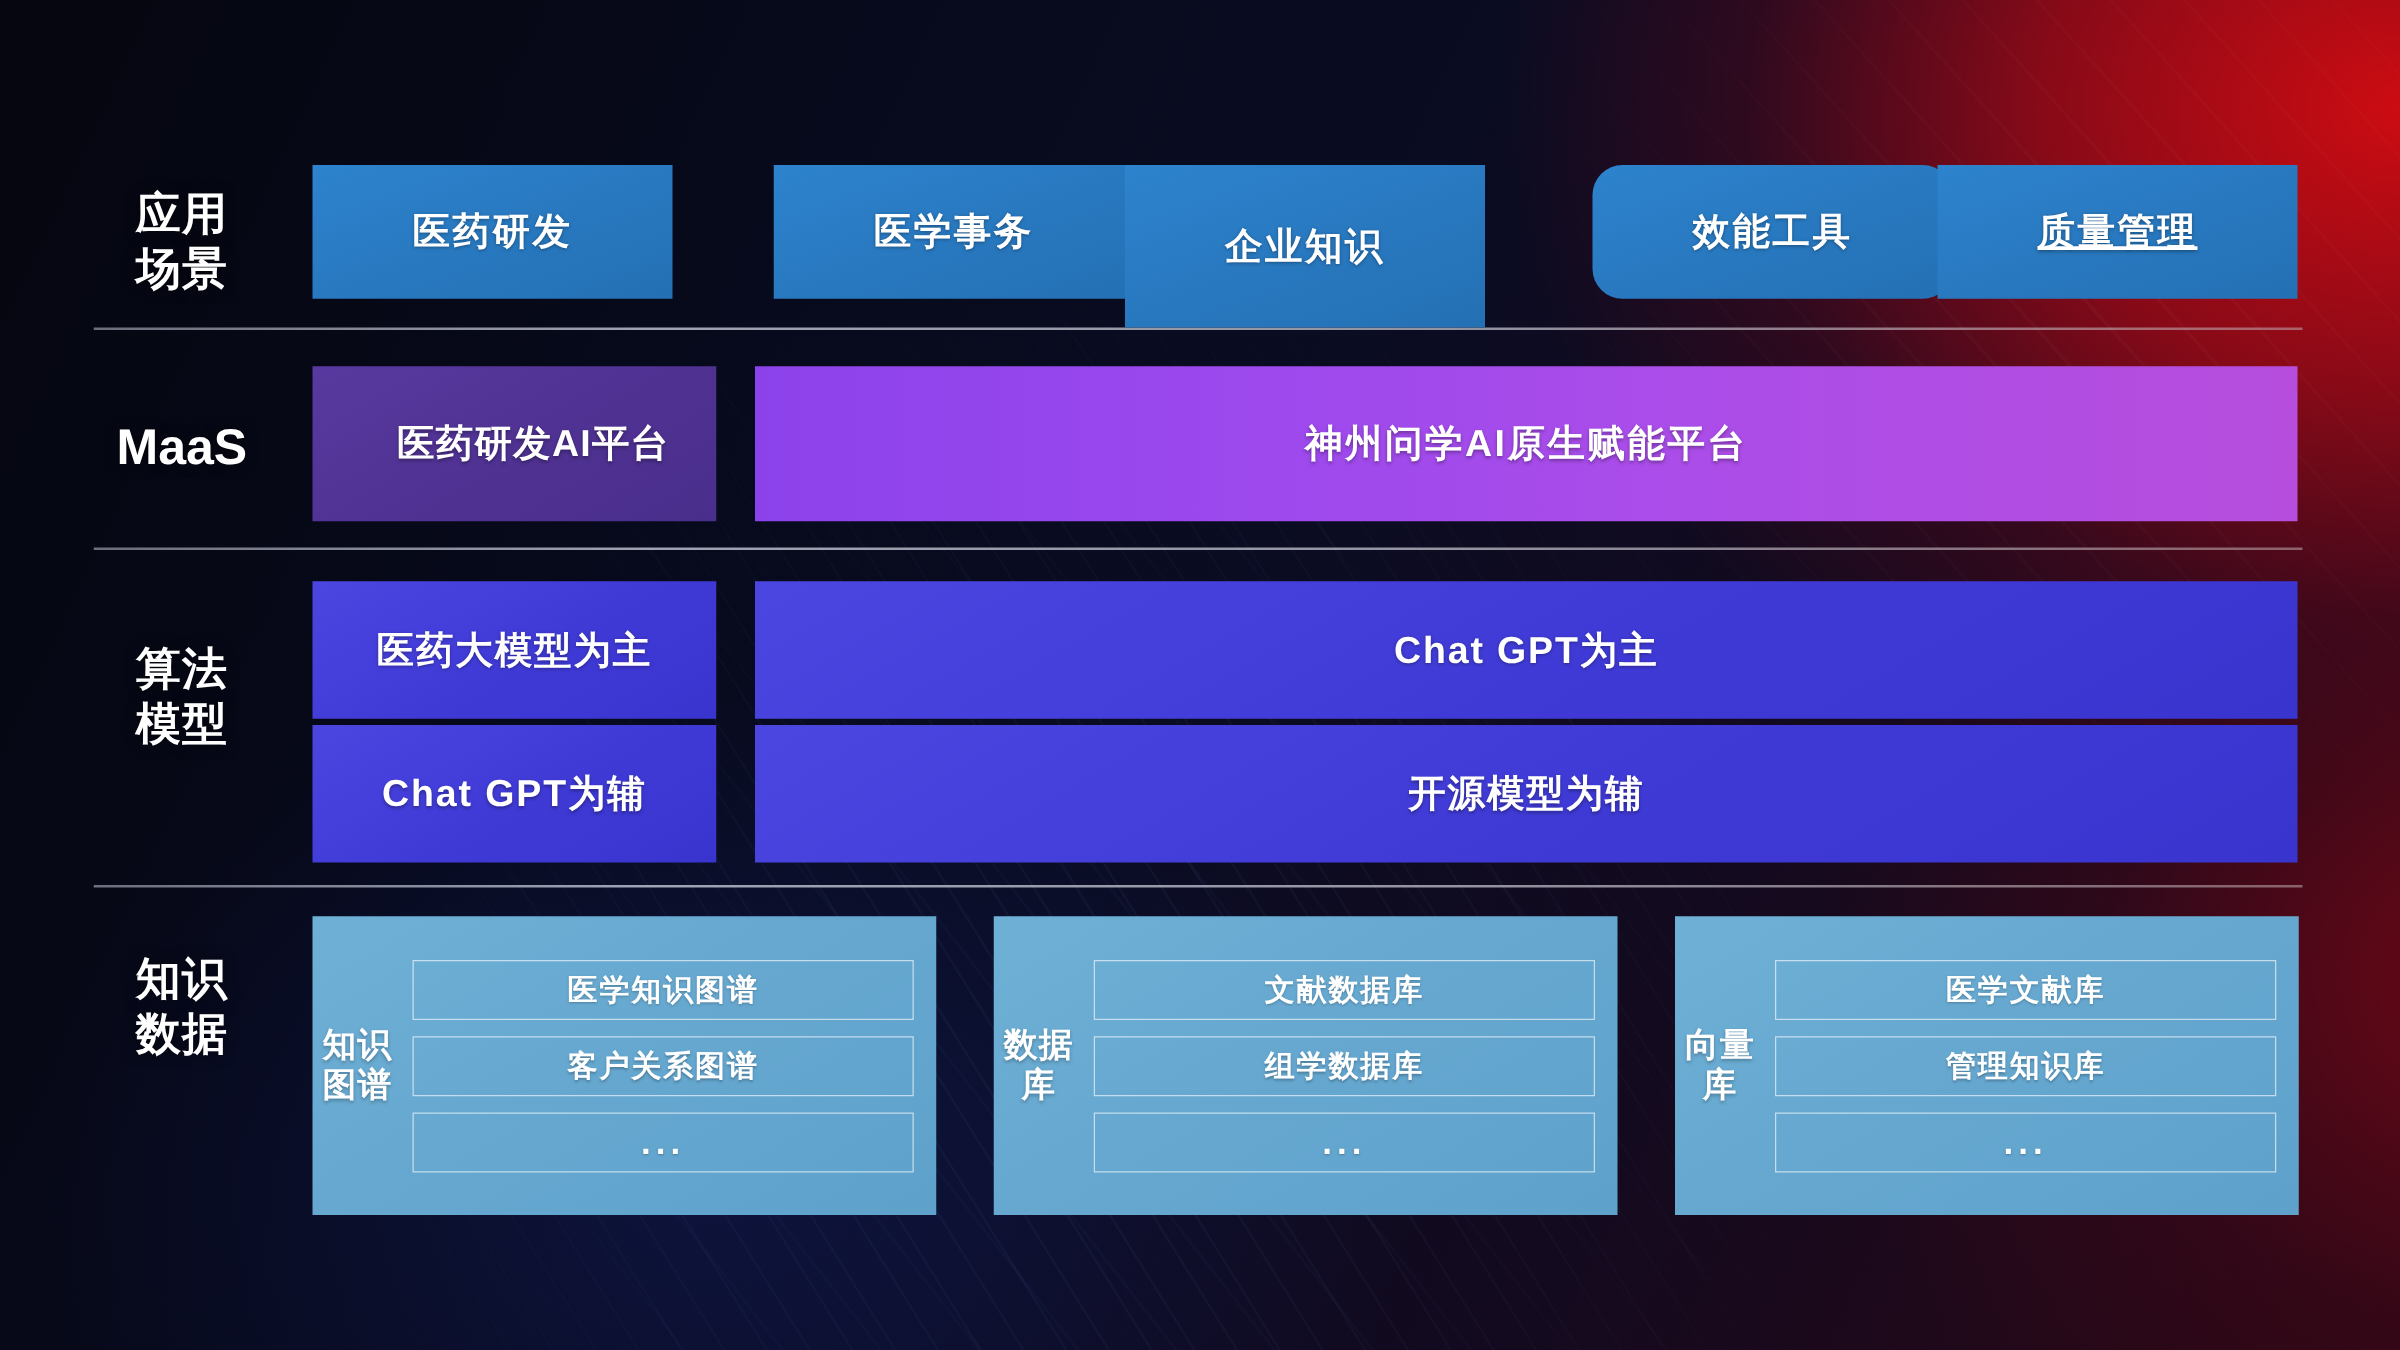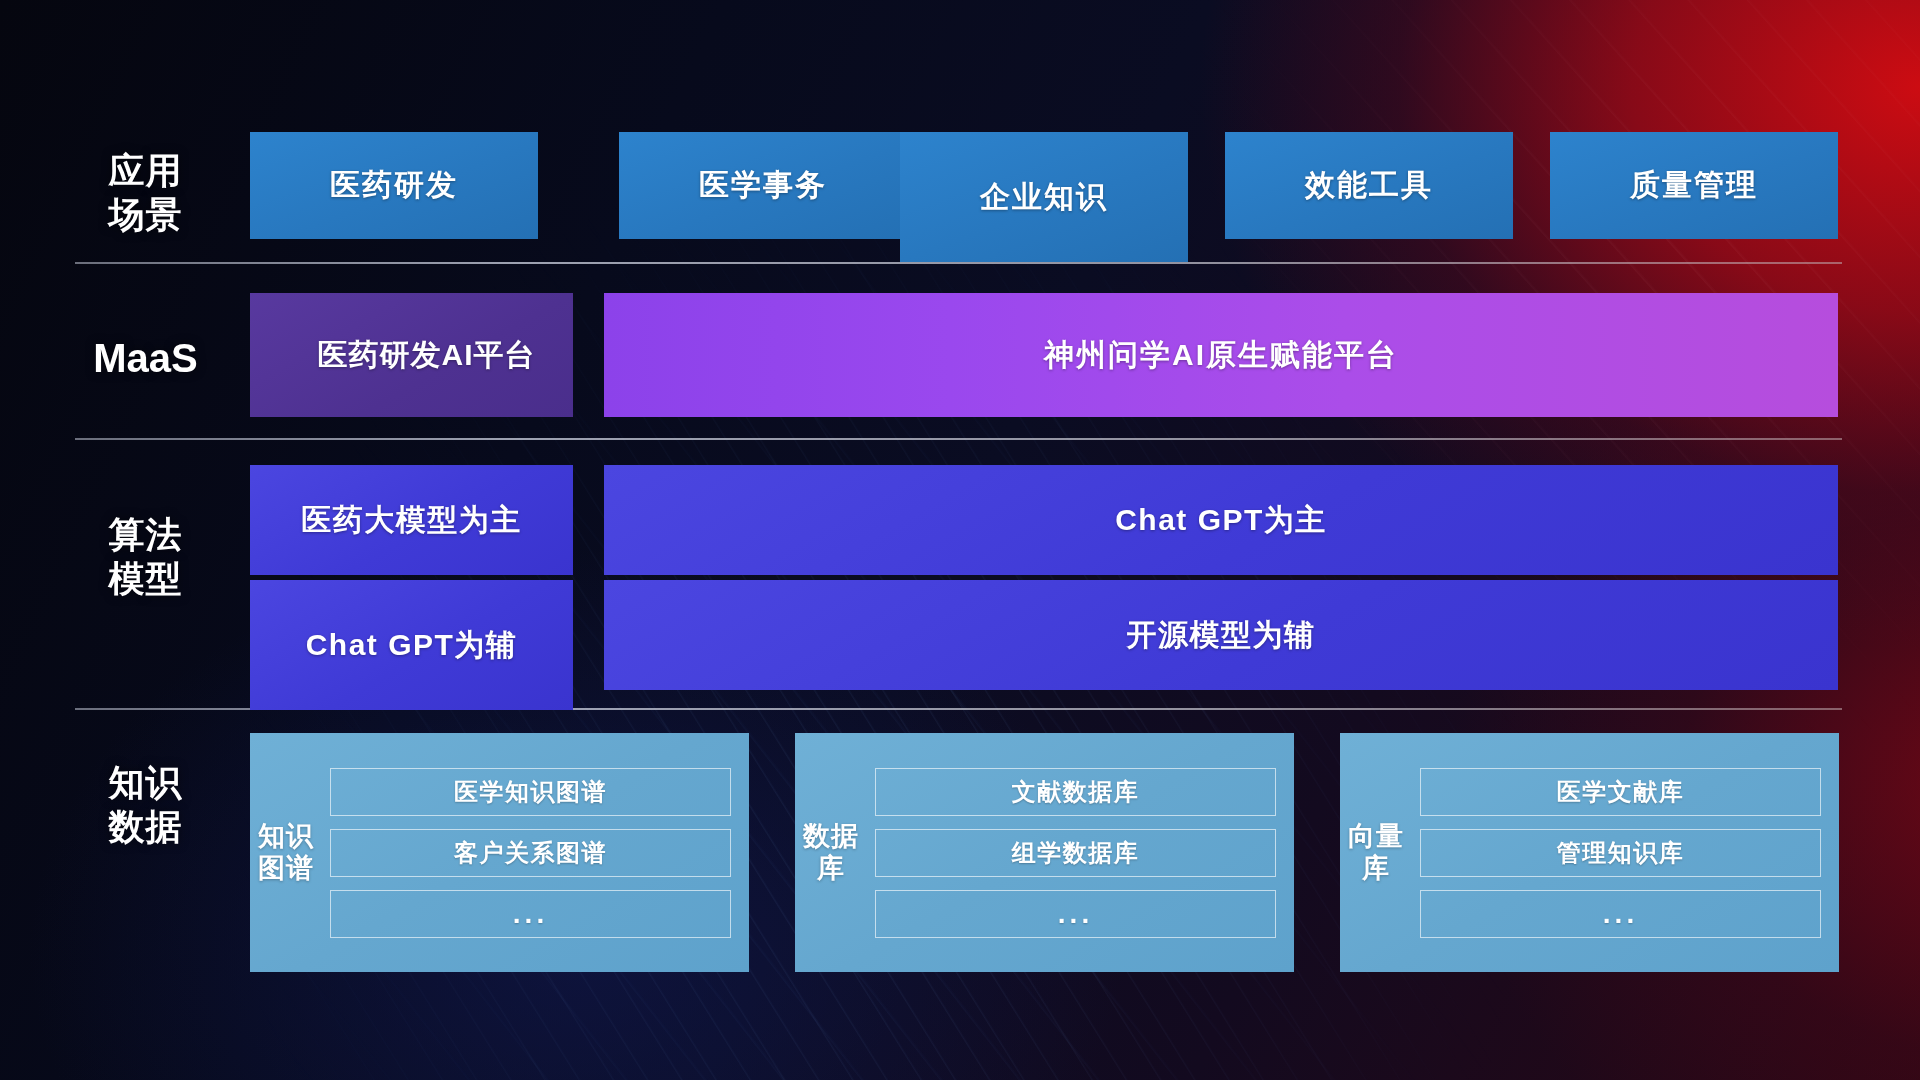--- a/index.html
+++ b/index.html
@@ -136,24 +136,24 @@
 
   <div class="box scene-box" style="left:250px;  top:132px; width:288px; height:107px;">
     <span>医药研发</span>
   </div>
   <div class="box scene-box" style="left:575px;  top:132px; width:288px; height:107px;margin-left:44px;">
     <span>医学事务</span>
   </div>
   <div class="box scene-box" style="left:900px;  top:132px; width:288px; height:130px;">
     <span>企业知识</span>
   </div>
-  <div class="box scene-box" style="left:1225px; top:132px; width:288px; height:107px;">
+  <div class="box scene-box" style="left:1274px; top:132px; width:288px; height:107px;border-radius:24px;">
     <span>效能工具</span>
   </div>
-  <div class="box scene-box" style="left:1550px; top:132px; width:288px; height:107px;">
+  <div class="box scene-box" style="left:1550px; top:132px; width:288px; height:107px;text-decoration:underline;">
     <span>质量管理</span>
   </div>
 
   <div class="row-label" id="label-row2" style="top:334px; font-size:40px; letter-spacing:0;">
     <div>MaaS</div>
   </div>
 
   <div class="box maas-left" style="left:250px; top:293px; width:323px; height:124px;padding-left:30px;">
     <span>医药研发AI平台</span>
   </div>
@@ -162,21 +162,21 @@
   </div>
 
   <div class="row-label" id="label-row3" style="top:513px; font-size:36px;">
     <div>算法</div>
     <div>模型</div>
   </div>
 
   <div class="box algo-box" style="left:250px; top:465px; width:323px; height:110px;">
     <span>医药大模型为主</span>
   </div>
-  <div class="box algo-box" style="left:250px; top:580px; width:323px; height:130px;">
+  <div class="box algo-box" style="left:250px; top:580px; width:323px; height:110px;">
     <span>Chat GPT为辅</span>
   </div>
   <div class="box algo-box" style="left:604px; top:465px; width:1234px; height:110px;">
     <span>Chat GPT为主</span>
   </div>
   <div class="box algo-box" style="left:604px; top:580px; width:1234px; height:110px;">
     <span>开源模型为辅</span>
   </div>
 
   <div class="row-label" id="label-row4" style="top:761px; font-size:36px;">

